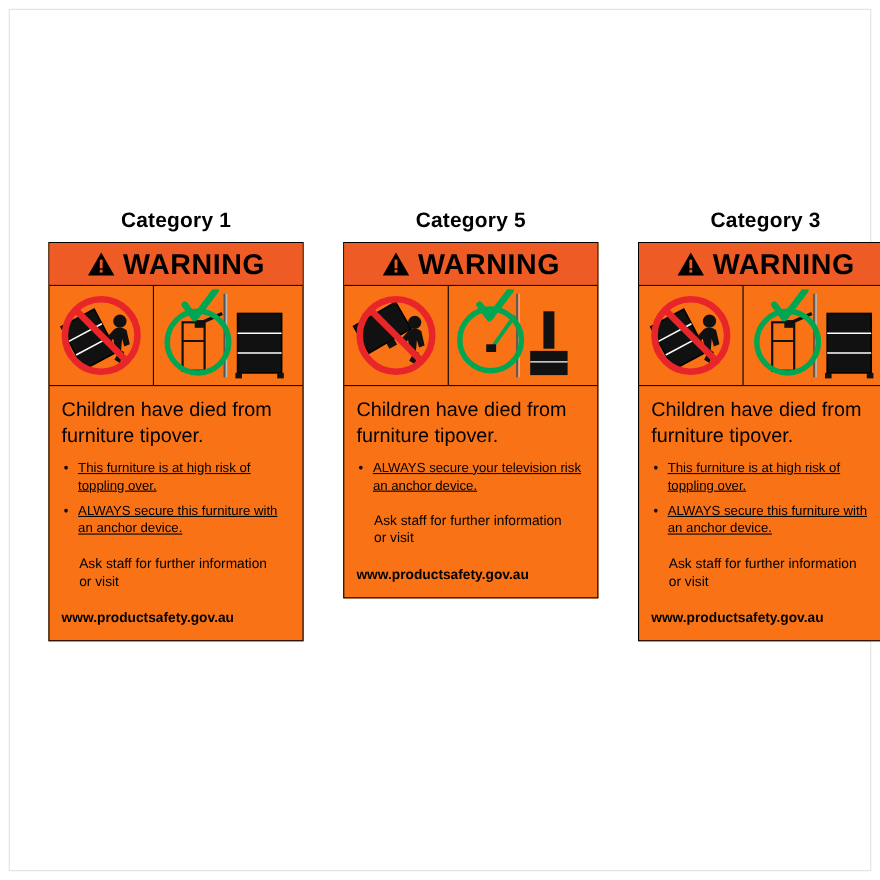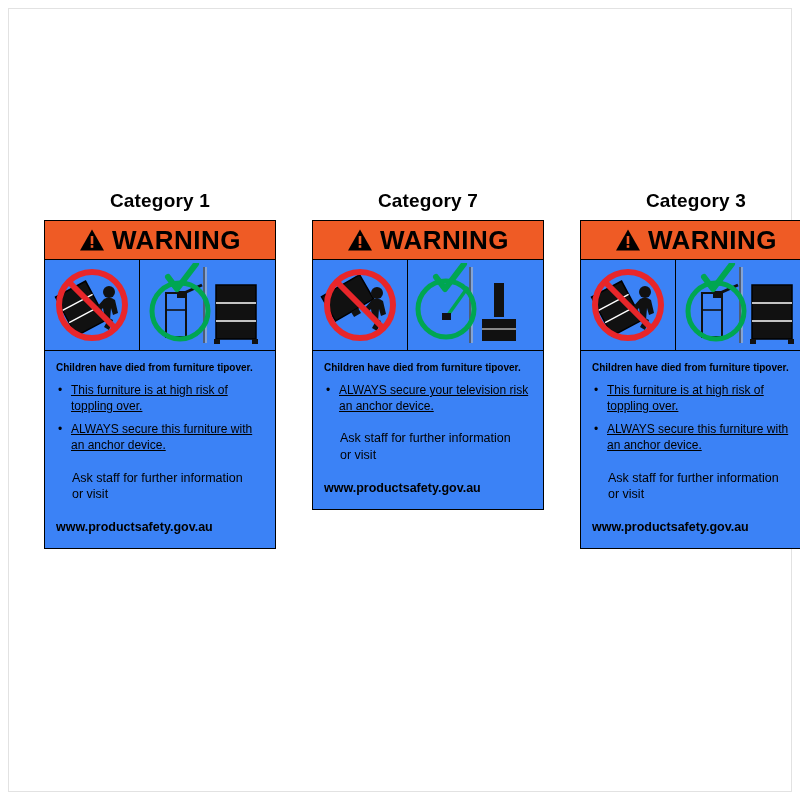--- a/index.html
+++ b/index.html
@@ -40,21 +40,21 @@
   .cat-title {
     text-align: center;
     font-size: 19px;
     font-weight: bold;
     letter-spacing: 0.2px;
     margin-bottom: 8px;
     color: #000;
   }
   .label-card {
     border: 1.5px solid #000;
-    background: #3b82f6;
+    background: #f97316;
     box-sizing: border-box;
   }
   .warning-bar {
     background: #ef5b25;
     border-bottom: 1.5px solid #000;
     height: 38px;
     display: flex;
     align-items: center;
     justify-content: center;
     gap: 7px;
@@ -85,22 +85,22 @@
     border-right: 1.5px solid #000;
     flex: 0 0 41%;
   }
   .picto-cell.right {
     flex: 1;
   }
   .text-area {
     padding: 10px 11px 12px 11px;
   }
   .lead {
-    font-size: 10px;
-    font-weight: bold;
+    font-size: 18px;
+    font-weight: normal;
     line-height: 1.32;
     margin: 0 0 8px 0;
   }
   ul.bullets {
     margin: 0 0 9px 0;
     padding: 0 0 0 15px;
     list-style: none;
   }
   ul.bullets li {
     font-size: 12px;
@@ -199,21 +199,21 @@
           <li>This furniture is at high risk of toppling over.</li>
           <li>ALWAYS secure this furniture with an anchor device.</li>
         </ul>
         <p class="ask">Ask staff for further information or visit</p>
         <p class="url">www.productsafety.gov.au</p>
       </div>
     </div>
   </div>
 
   <div class="label-block">
-    <div class="cat-title">Category 7</div>
+    <div class="cat-title">Category 5</div>
     <div class="label-card">
 
       <div class="warning-bar">
         <svg class="warning-triangle" width="26" height="24" viewBox="0 0 26 24">
           <path d="M13 1.5 L25 22.5 L1 22.5 Z" fill="#000"></path>
           <rect x="11.7" y="8" width="2.6" height="8" fill="#ef5b25"></rect>
           <rect x="11.7" y="17.2" width="2.6" height="2.6" fill="#ef5b25"></rect>
         </svg>
         <span class="warning-text">WARNING</span>
       </div>

